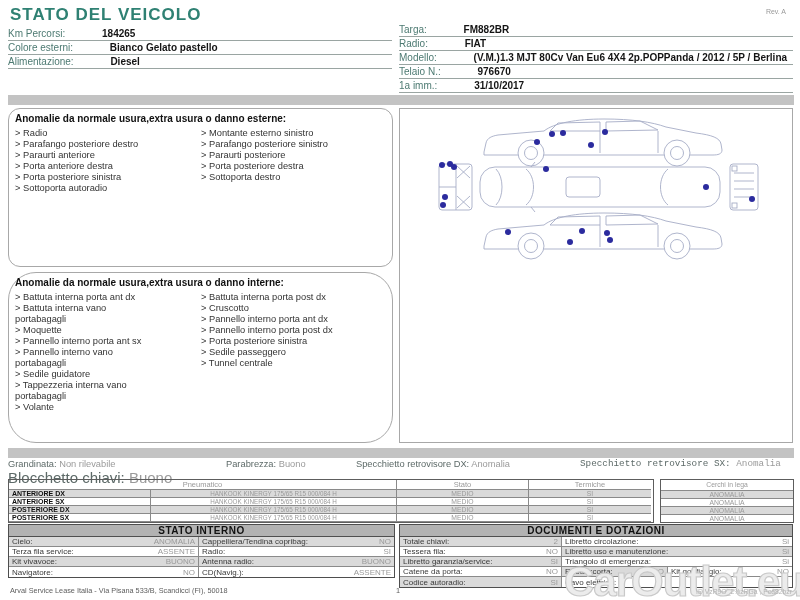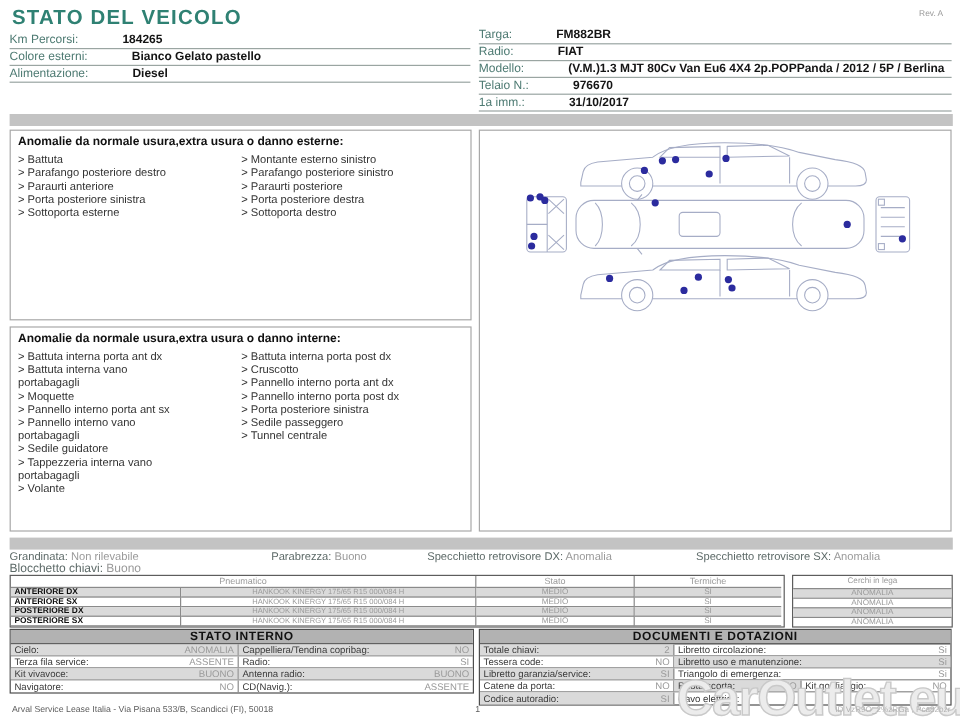--- a/index.html
+++ b/index.html
@@ -18,37 +18,37 @@
   .info-row { border-bottom:1px solid #9aa5a2; padding:1px 2px 1px 0; line-height:11px; }
   .info-row .lbl { color:#4d7a72; }
   .info-row .val { color:#141414; font-weight:bold;margin-left:34px; }
 
   .graybar { background:#c3c3c3; height:10px; width:786px; left:8px; }
   .bar1 { top:95px; }
   .bar2 { top:448px; }
 
   
   .panel { border:1px solid #a8a8a8; background:#fff; }
-  .box-ext  { left:8px; top:108px; width:385px; height:159px; }
-  .box-int  { left:8px; top:272px; width:385px; height:171px; }
+  .box-ext  { left:8px; top:108px; width:385px; height:159px;border-radius:12px; }
+  .box-int  { left:8px; top:272px; width:385px; height:171px;border-radius:28px; }
   .box-diag { left:399px; top:108px; width:394px; height:335px; }
   .panel-title { font-size:10px; font-weight:bold; color:#111; padding:4px 6px 2px 6px; }
   .cols { display:flex; padding:2px 4px 0 6px; }
   .col1 { width:186px; }
   .col2 { width:186px; }
   .a-item { font-size:9.3px; color:#333; line-height:11px; }
   .a-item::before { content:"> "; }
 
   
   .cond-row { left:8px; top:459px; width:786px; display:flex; font-size:9.3px; line-height:10px; }
   .cond-row .seg .lbl, .keys-row .lbl { color:#5d6a68; }
   .cond-row .seg .val, .keys-row .val { color:#9a9a9a; }
   .cond-row .s1 { width:218px; } .cond-row .s2 { width:130px; }
-  .cond-row .s3 { width:224px; } .cond-row .s4 { width:214px; }
-  .keys-row { left:8px; top:469px; font-size:10px; }
+  .cond-row .s3 { width:224px; } .cond-row .s4 { width:214px;font-family:Liberation Mono, monospace; }
+  .keys-row { left:8px; top:469px; font-size:15px; }
 
   
   .tyres-main { left:8px; top:479px; width:646px; border:1px solid #5d5d5d;
                 display:grid; grid-template-columns:142px 246px 132px 122px;
                 grid-template-rows:10px 8px 8px 8px 8px; }
   .tyres-main > div { border-right:1px solid #8a8a8a; border-bottom:1px solid #8a8a8a;
                       overflow:hidden; white-space:nowrap; }
   .tyres-main > div:nth-child(3n+3):not(.pos):not(.pneu) {}
   .th-cell { font-size:7.5px; color:#9a9a9a; text-align:center; line-height:10px; }
   .th-pneu { grid-column:1 / 3; }
@@ -137,25 +137,26 @@
     <span class="val">31/10/2017</span>
   </div>
 </div>
 
 <div class="abs graybar bar1"></div>
 
 <div class="abs panel box-ext">
   <div class="panel-title">Anomalie da normale usura,extra usura o danno esterne:</div>
   <div class="cols">
     <div class="col1">
-      <div class="a-item">Battuta</div>
+      <div class="a-item">Radio</div>
       <div class="a-item">Parafango posteriore destro</div>
       <div class="a-item">Paraurti anteriore</div>
+      <div class="a-item">Porta anteriore destra</div>
       <div class="a-item">Porta posteriore sinistra</div>
-      <div class="a-item">Sottoporta esterne</div>
+      <div class="a-item">Sottoporta autoradio</div>
     </div>
     <div class="col2">
       <div class="a-item">Montante esterno sinistro</div>
       <div class="a-item">Parafango posteriore sinistro</div>
       <div class="a-item">Paraurti posteriore</div>
       <div class="a-item">Porta posteriore destra</div>
       <div class="a-item">Sottoporta destro</div>
     </div>
   </div>
 </div>
@@ -367,21 +368,21 @@
       <span class="lbl">Totale chiavi:</span>
         <span class="val">2</span>
     </div>
     <div class="tcell c-r">
       <span class="lbl">Libretto circolazione:</span>
         <span class="val">Si</span>
     </div>
   </div>
   <div class="tbl-row">
     <div class="tcell c-l">
-      <span class="lbl">Tessera code:</span>
+      <span class="lbl">Tessera fila:</span>
         <span class="val">NO</span>
     </div>
     <div class="tcell c-r cellgray">
       <span class="lbl">Libretto uso e manutenzione:</span>
         <span class="val">Si</span>
     </div>
   </div>
   <div class="tbl-row">
     <div class="tcell c-l cellgray">
       <span class="lbl">Libretto garanzia/service:</span>

